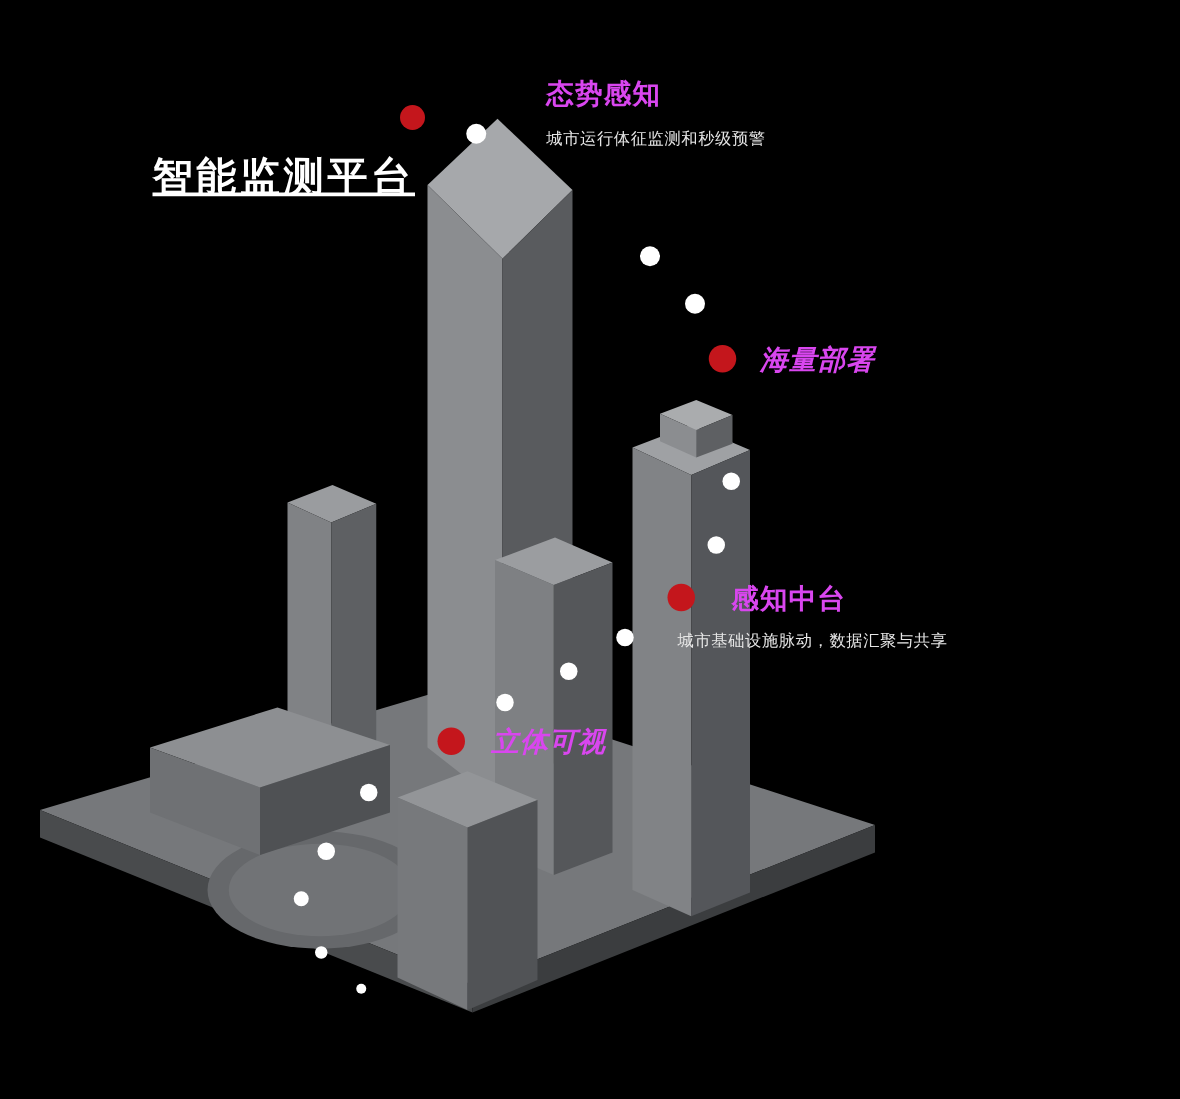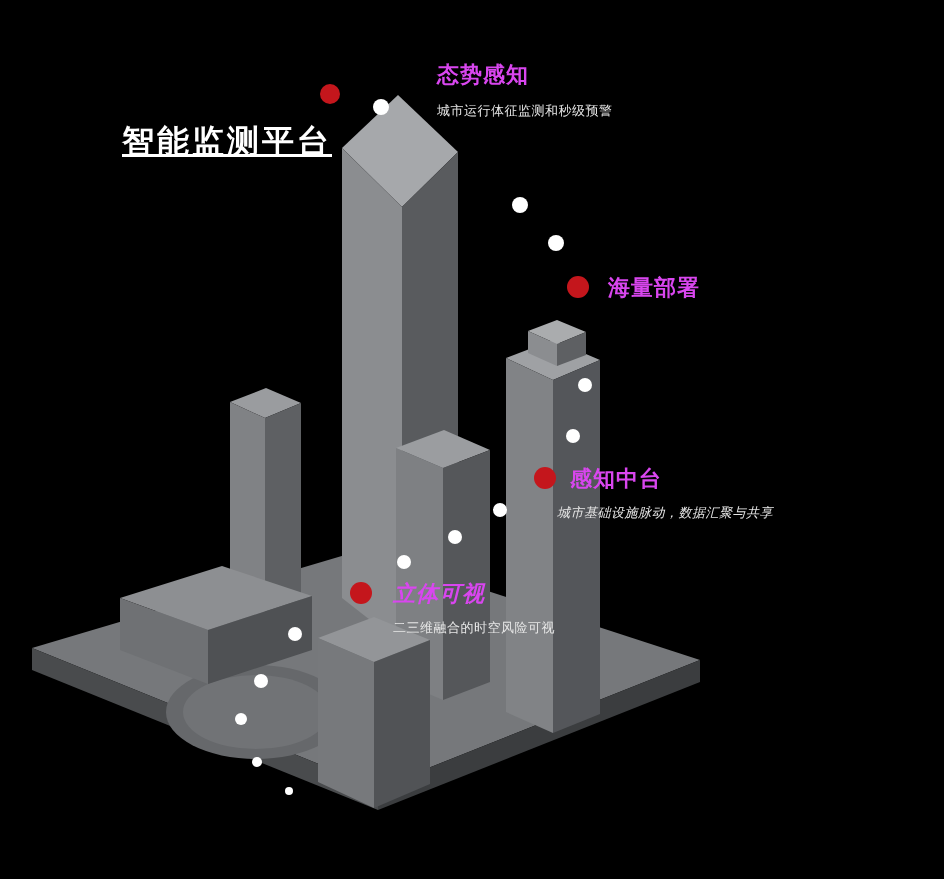--- a/index.html
+++ b/index.html
@@ -128,23 +128,22 @@
     </g>
   </svg>
 
   <div class="marker small" style="left:320px; top:84px;"></div>
   <div class="main-title" style="left:122px; top:120px;">智能监测平台</div>
 
   <div class="feature-title" style="left:437px; top:60px;">态势感知</div>
   <div class="feature-desc" style="left:437px; top:102px;">城市运行体征监测和秒级预警</div>
 
   <div class="marker" style="left:567px; top:276px;"></div>
-  <div class="feature-title" style="left:608px; top:273px;">海量部署</div>
+  <div class="feature-title" style="left:608px; top:273px;font-style:italic;">海量部署</div>
 
   <div class="marker" style="left:534px; top:467px;"></div>
-  <div class="feature-title" style="left:570px; top:464px;">感知中台</div>
-  <div class="feature-desc" style="left:557px; top:504px;font-style:italic;">城市基础设施脉动，数据汇聚与共享</div>
+  <div class="feature-title" style="left:585px; top:464px;">感知中台</div>
+  <div class="feature-desc" style="left:542px; top:504px;">城市基础设施脉动，数据汇聚与共享</div>
 
   <div class="marker" style="left:350px; top:582px;"></div>
   <div class="feature-title" style="left:393px; top:579px;font-style:italic;">立体可视</div>
-  <div class="feature-desc" style="left:393px; top:619px;">二三维融合的时空风险可视</div>
 
 </div>
 
 </body></html>

